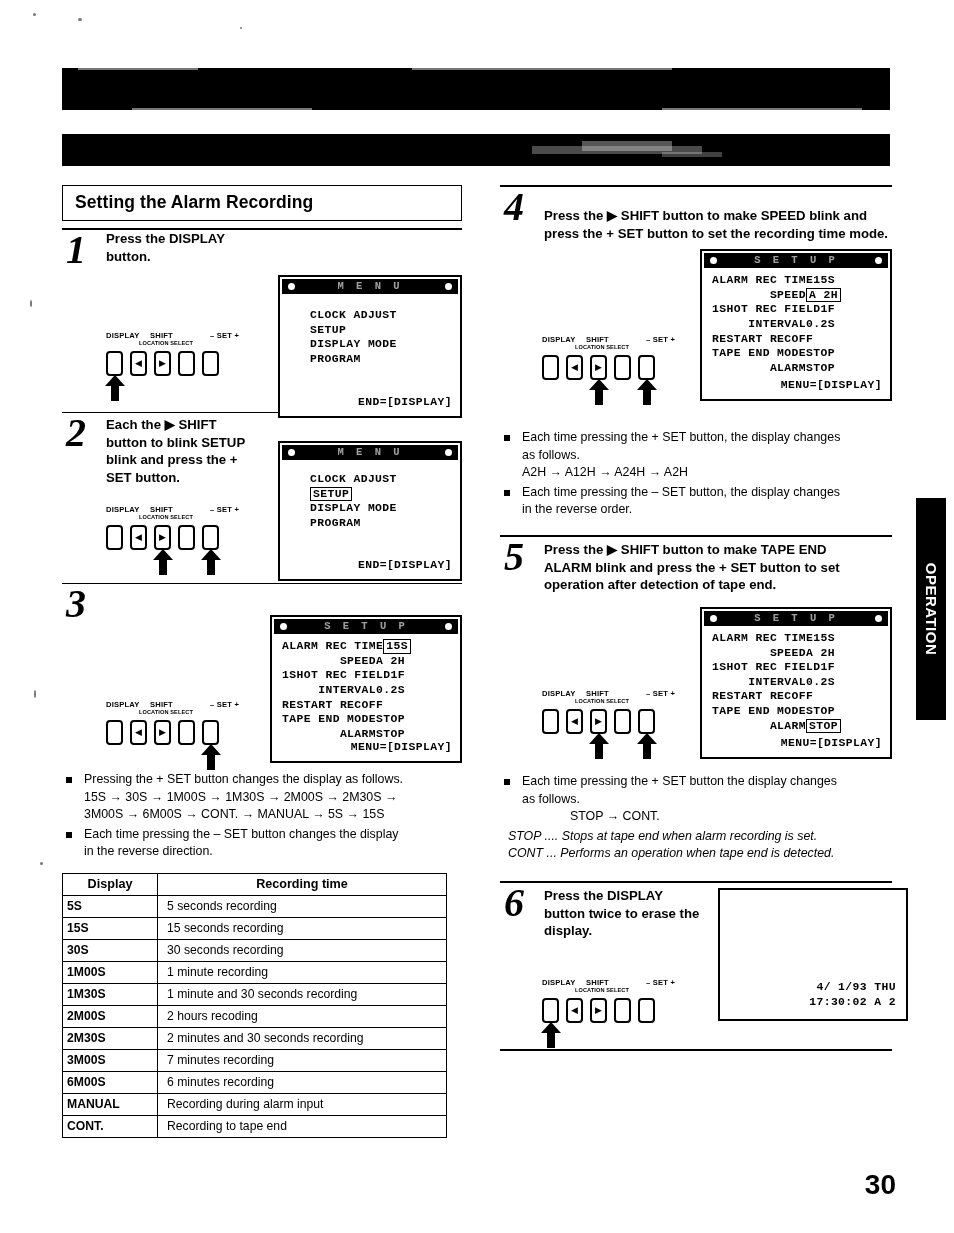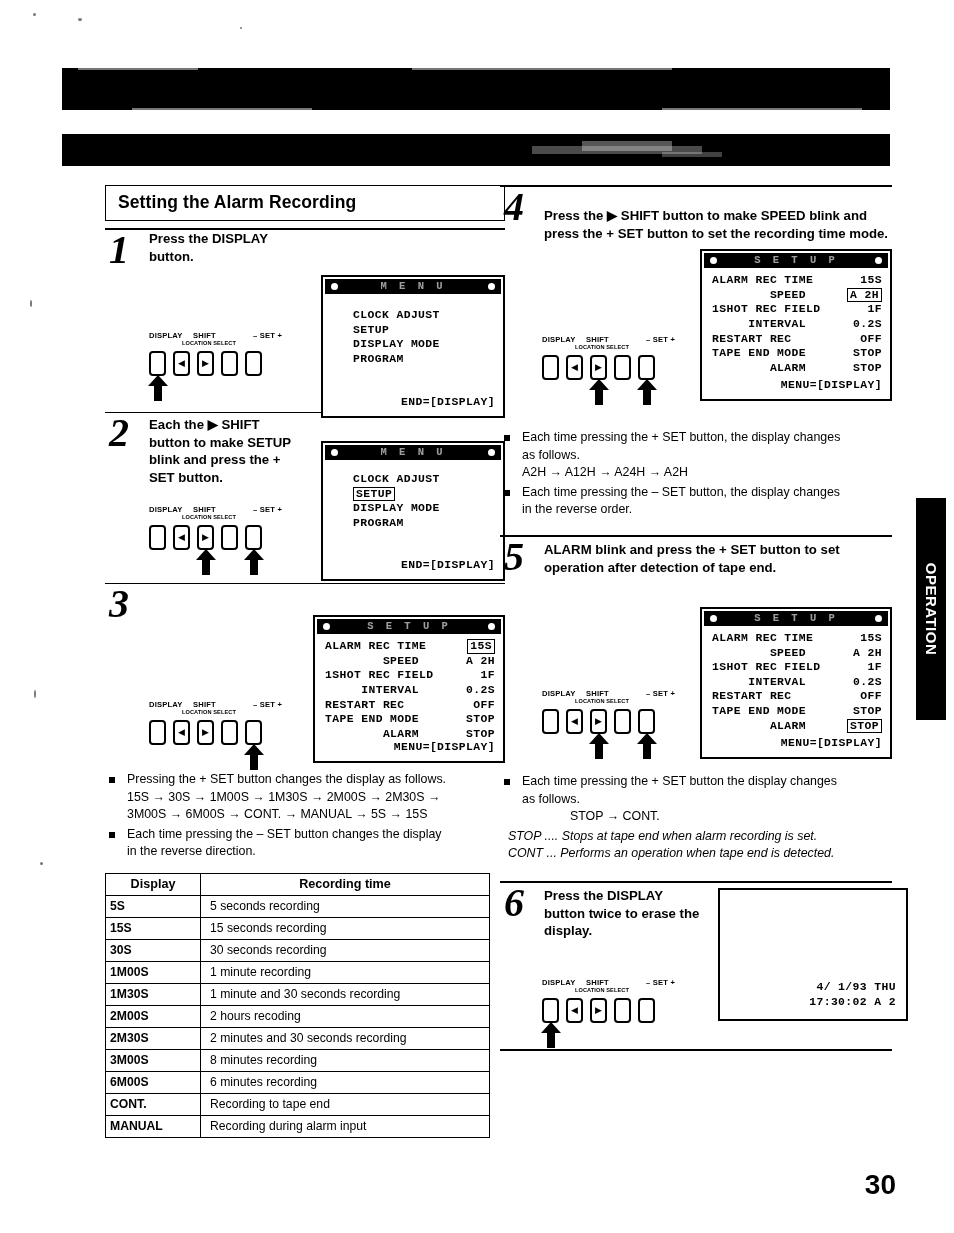--- a/index.html
+++ b/index.html
@@ -59,21 +59,21 @@
     font-size: 15px;
     font-weight: bold;
     letter-spacing: .5px;
   }
 
   
   .col {
     position: absolute;
     top: 185px;
   }
-  .col-left  { left: 62px;  width: 400px; margin-left: 43px; }
+  .col-left  { left: 62px;  width: 400px; }
   .col-right { left: 500px; width: 392px; }
 
   
   .heading-box {
     border: 1.6px solid #000;
     padding: 6px 10px 7px 12px;
     font-size: 17.5px;
     font-weight: bold;
     letter-spacing: .1px;
   }
@@ -154,21 +154,21 @@
   }
   .osd .mlist { padding-left: 30px; }
   .boxed {
     border: 1.5px solid #000;
     padding: 0 2px;
     display: inline-block;
     line-height: 1.12;
   }
   .osd .rowline {
     display: flex;
-    justify-content: space-between;
+    justify-content: flex-start;
     white-space: pre;
   }
   .osd .rowline .val { text-align: right; }
 
   
   .btnblock { position: absolute; }
   .btn-labels {
     position: relative;
     height: 20px;
     font-size: 7.6px;
@@ -343,21 +343,21 @@
       <div class="osd-foot">END=[DISPLAY]</div>
     </div>
   </div>
 
   <hr class="rule thin">
 
   <div class="step" style="height:170px;">
     <div class="step-num">2</div>
     <div class="step-text" style="padding-top:3px;">
       <div>Each the ▶  SHIFT</div>
-      <div>button to make SETUP</div>
+      <div>button to blink SETUP</div>
       <div>blink and press the +</div>
       <div>SET button.</div>
     </div>
 
     <div class="btnblock" style="left:44px;top:92px;">
       <div class="btn-labels">
         <span class="lbl-display">DISPLAY</span>
         <span class="lbl-shift">SHIFT</span>
         <span class="lbl-loc">LOCATION SELECT</span>
         <span class="lbl-set">– SET +</span>
@@ -502,33 +502,33 @@
       <tr>
         <td class="disp">2M00S</td>
         <td class="desc">2 hours recoding</td>
       </tr>
       <tr>
         <td class="disp">2M30S</td>
         <td class="desc">2 minutes and 30 seconds recording</td>
       </tr>
       <tr>
         <td class="disp">3M00S</td>
-        <td class="desc">8 minutes recording</td>
+        <td class="desc">7 minutes recording</td>
       </tr>
       <tr>
         <td class="disp">6M00S</td>
         <td class="desc">6 minutes recording</td>
       </tr>
       <tr>
+        <td class="disp">MANUAL</td>
+        <td class="desc">Recording during alarm input</td>
+      </tr>
+      <tr>
         <td class="disp">CONT.</td>
         <td class="desc">Recording to tape end</td>
-      </tr>
-      <tr>
-        <td class="disp">MANUAL</td>
-        <td class="desc">Recording during alarm input</td>
       </tr>
     </tbody>
   </table>
 
 </div>
 
 <div class="col col-right">
 
   <hr class="rule">
 
@@ -611,20 +611,21 @@
       <span class="ind i1">Each time pressing the – SET button, the display changes</span>
       <span class="ind i1">in the reverse order.</span>
     </div>
   </div>
 
   <hr class="rule" style="margin-top:16px;">
 
   <div class="step" style="height:230px;">
     <div class="step-num">5</div>
     <div class="step-text wide" style="padding-top:4px;max-width:350px;">
+      <div>Press the ▶  SHIFT button to make TAPE END</div>
       <div>ALARM blink and press the + SET button to set</div>
       <div>operation after detection of tape end.</div>
     </div>
 
     <div class="btnblock" style="left:42px;top:152px;">
       <div class="btn-labels">
         <span class="lbl-display">DISPLAY</span>
         <span class="lbl-shift">SHIFT</span>
         <span class="lbl-loc">LOCATION SELECT</span>
         <span class="lbl-set">– SET +</span>

